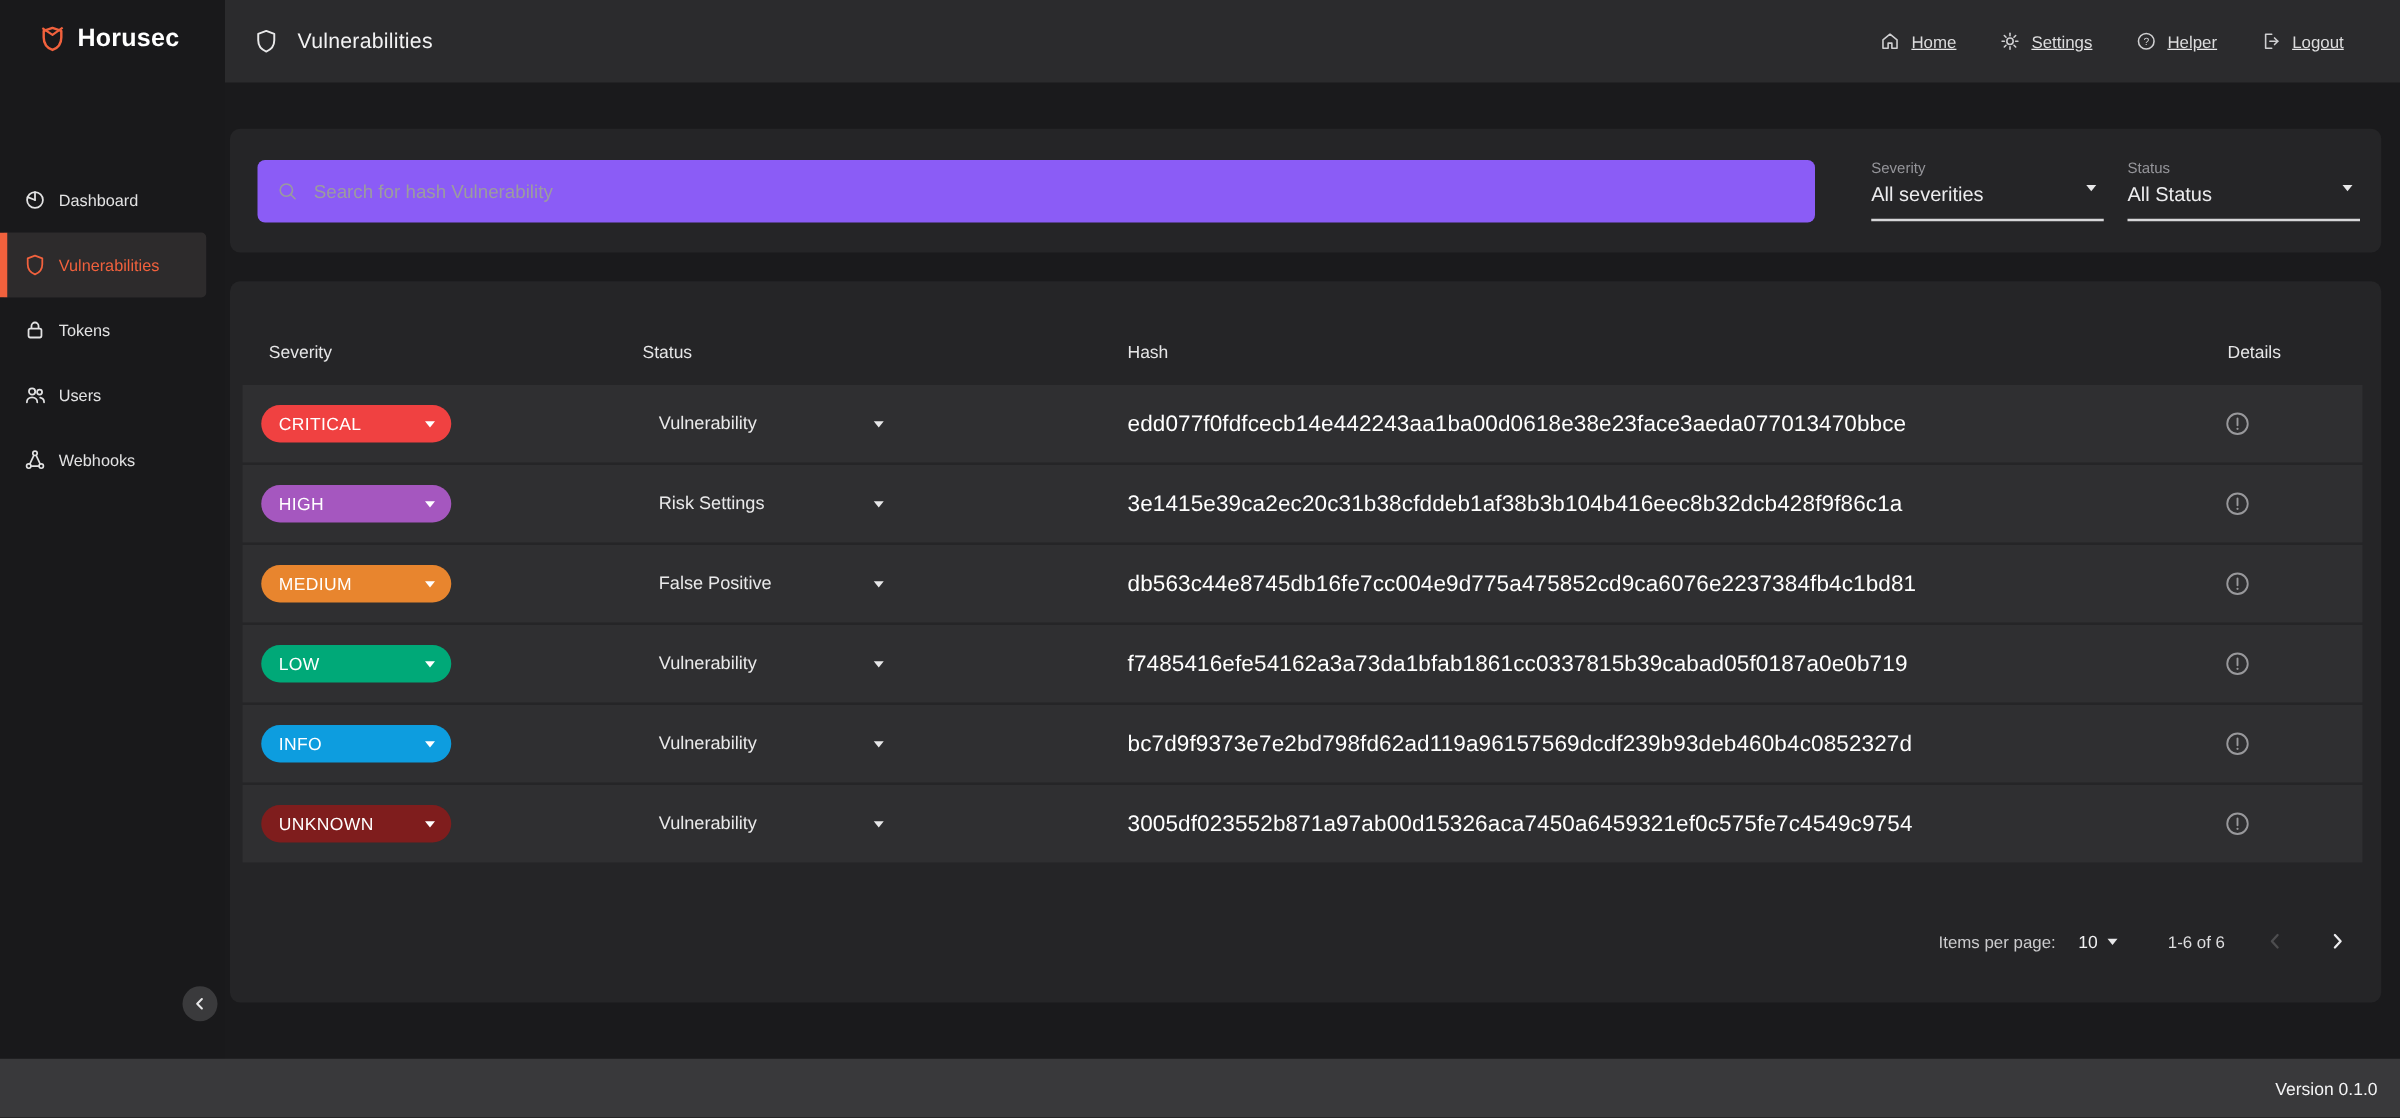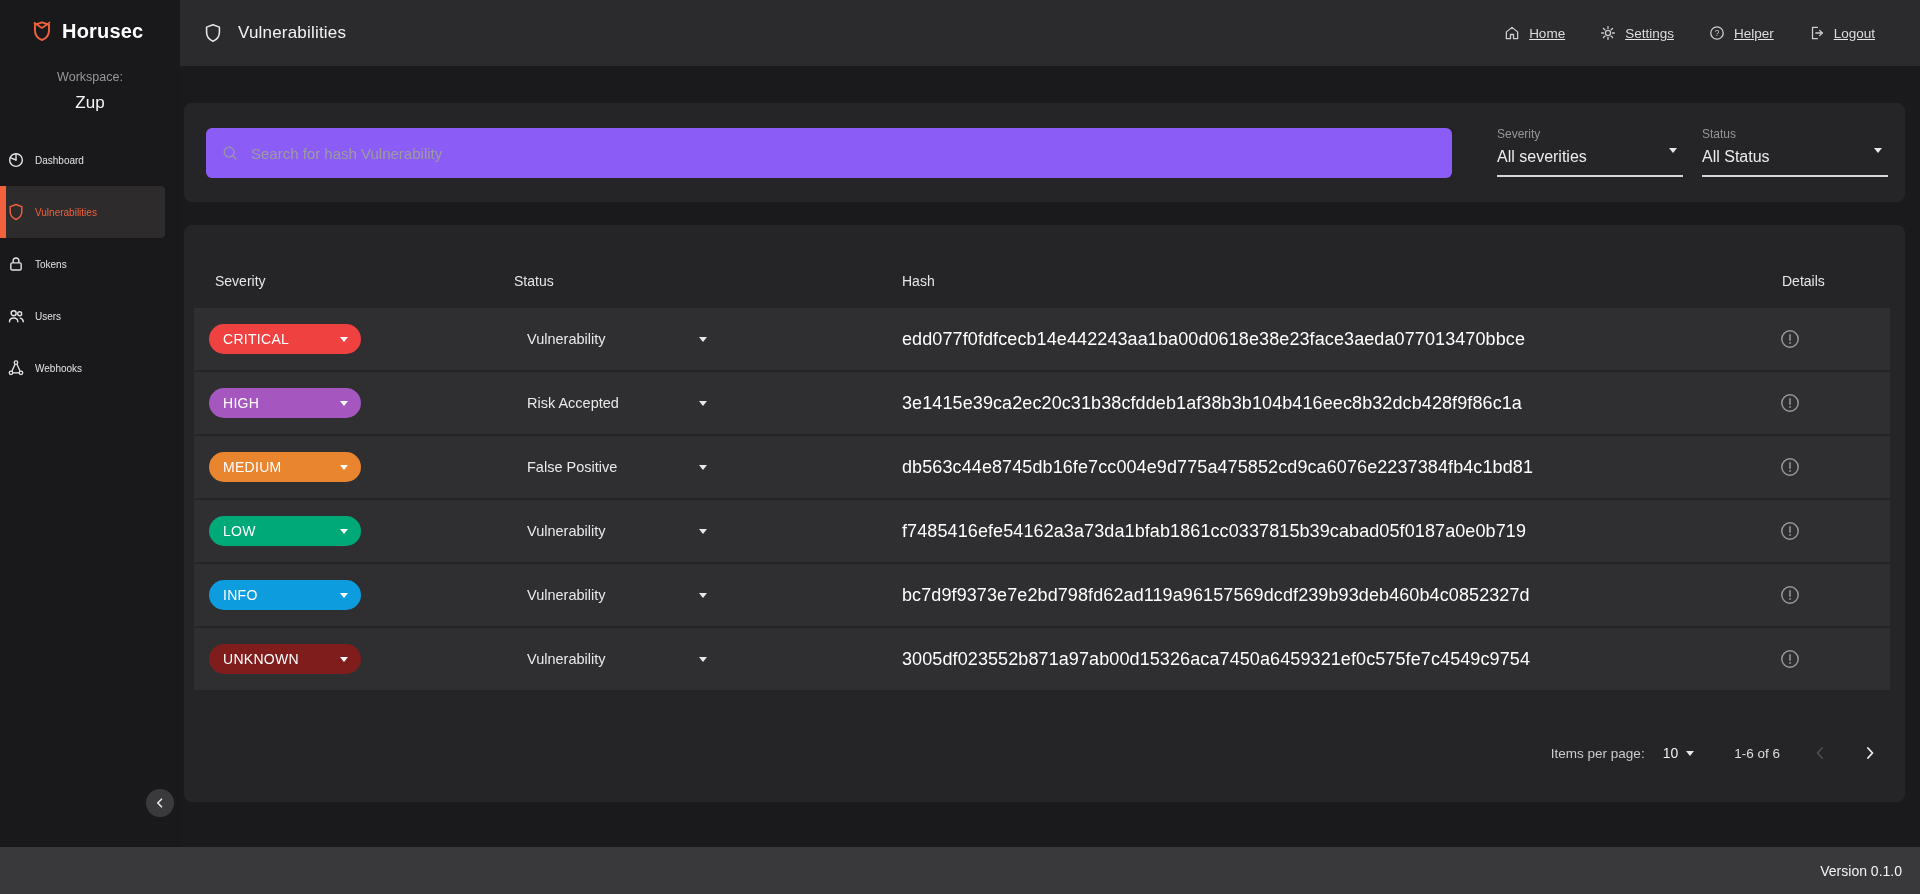--- a/index.html
+++ b/index.html
@@ -30,22 +30,22 @@
     background:#19191b;
   }
   .logo { position:absolute; left:29px; top:18px; display:flex; align-items:center; gap:7px; }
   .logo-text { font-size:20px; font-weight:bold; color:#fff; letter-spacing:.2px; }
   .workspace { position:absolute; left:0; top:70px; width:180px; text-align:center; }
   .workspace-label { font-size:12.5px; color:#98989a; }
   .workspace-name { margin-top:9px; font-size:17px; color:#f5f5f6; }
   .side-nav { position:absolute; left:0; top:134px; width:180px; }
   .side-item {
     height:52px; display:flex; align-items:center; cursor:pointer;
-    border-left:6px solid transparent; 
-    color:#e2e2e3; font-size:10px;
+    border-left:6px solid transparent; padding-left:12px;
+    color:#e2e2e3; font-size:13px;
   }
   .side-item svg { color:#e2e2e3; margin-right:9px; }
   .side-item.active {
     background:#2d2b2c; border-left-color:#F1613D; width:165px;
     border-top-right-radius:4px; border-bottom-right-radius:4px;
     color:#F1613D;
   }
   .side-item.active svg { color:#F1613D; }
   .collapse-btn {
     position:absolute; left:146px; top:789px; width:28px; height:28px;
@@ -194,24 +194,20 @@
 <aside class="sidebar">
   <div class="logo">
     <span>
       <svg width="26" height="26" viewBox="0 0 24 24" fill="none" stroke="#F1613D" stroke-width="1.8" stroke-linejoin="round">
           <path d="M12 4 L5.5 6.2 V11 C5.5 15.5 8.2 18.8 12 20.3 C15.8 18.8 18.5 15.5 18.5 11 V6.2 Z"></path>
           <path d="M4.5 4.2 L12 9.2 L19.5 3.8" stroke-width="1.6"></path>
         </svg>
     </span>
     <span class="logo-text">Horusec</span>
   </div>
-  <div class="workspace">
-    <div class="workspace-label">Workspace:</div>
-    <div class="workspace-name">Zup</div>
-  </div>
   <nav class="side-nav">
     <div class="side-item">
       <span>
         <svg width="20" height="20" viewBox="0 0 24 24" fill="none" stroke="currentColor" stroke-width="1.7" stroke-linecap="round">
             <circle cx="12" cy="12" r="7.6"></circle>
             <path d="M12 12 V4.4"></path>
             <path d="M12 12 L5 9.2"></path>
           </svg>
       </span>
       <span>Dashboard</span>
@@ -321,21 +317,21 @@
           </svg>
       </div>
     </div>
 
     <div class="row">
       <div class="badge" style="background-color: rgb(165, 87, 191);">
         <span>HIGH</span>
         <i class="caret"></i>
       </div>
       <div class="status-cell">
-        <span>Risk Accepted</span>
+        <span>Risk Settings</span>
         <i class="caret"></i>
       </div>
       <div class="hash-cell">3e1415e39ca2ec20c31b38cfddeb1af38b3b104b416eec8b32dcb428f9f86c1a</div>
       <div class="details-cell">
         <svg width="22" height="22" viewBox="0 0 22 22" fill="none" stroke="#98989b" stroke-width="1.5" stroke-linecap="round">
             <circle cx="11" cy="11" r="8.2"></circle>
             <line x1="11" y1="6.8" x2="11" y2="12.2"></line>
             <circle cx="11" cy="15" r="0.9" fill="#98989b" stroke="none"></circle>
           </svg>
       </div>

